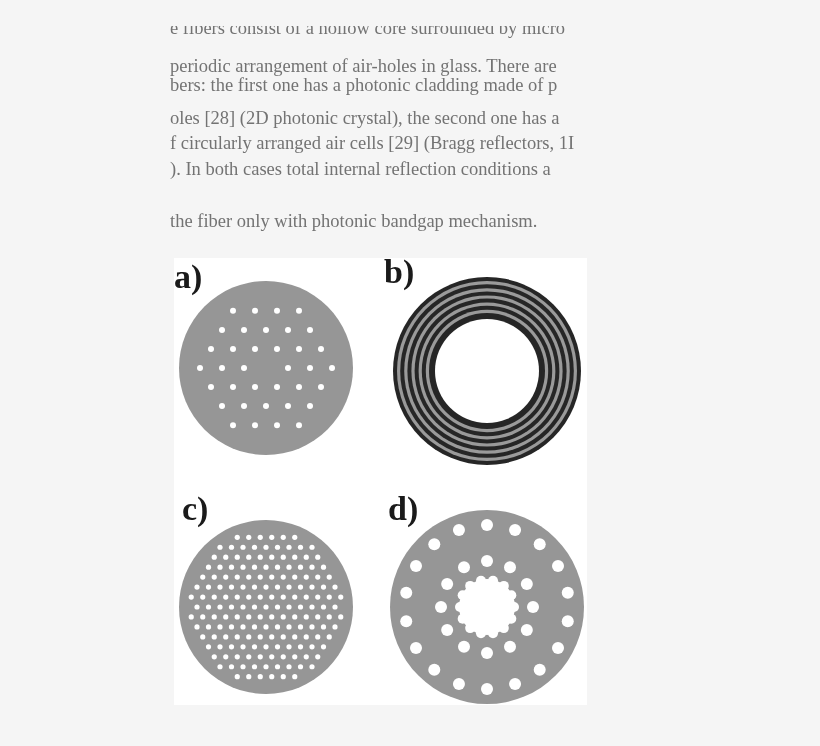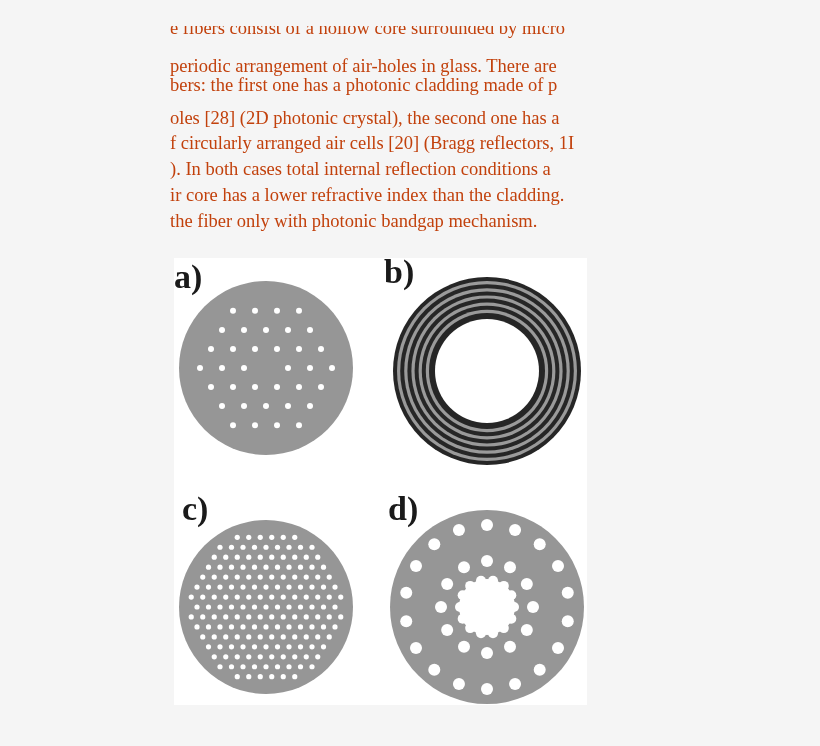--- a/index.html
+++ b/index.html
@@ -1,33 +1,32 @@
 <!DOCTYPE html>
 <html><head>
 <meta charset="utf-8">
 <style>
   html,body{margin:0;padding:0;}
   body{width:820px;height:746px;background:#f5f5f5;position:relative;overflow:hidden;font-family:"DejaVu Serif","Liberation Serif",serif;}
   .text-block{position:absolute;left:170px;top:26px;width:478px;overflow:hidden;}
-  .line{position:absolute;left:0;white-space:nowrap;font-size:18.5px;color:#c2410c;font-family:"Liberation Serif","DejaVu Serif",serif;}
+  .line{position:absolute;left:0;white-space:nowrap;font-size:18.5px;color:#737373;font-family:"Liberation Serif","DejaVu Serif",serif;}
   .figure{position:absolute;left:174px;top:258px;width:413px;height:447px;background:#ffffff;}
   .panel-label{position:absolute;font-family:"Liberation Serif","DejaVu Serif",serif;font-weight:bold;font-size:34px;color:#1a1a1a;line-height:1;}
   svg{position:absolute;}
 </style>
 </head>
 <body>
 
 <div class="text-block" style="height:220px;">
   <div class="line" style="top:-8px;">e fibers consist of a hollow core surrounded by micro</div>
   <div class="line" style="top:30px;">periodic arrangement of air-holes in glass.  There are</div>
   <div class="line" style="top:49px;">bers:  the first one has a photonic cladding made of p</div>
   <div class="line" style="top:82px;text-align:right;">oles [28] (2D photonic crystal), the second one has a</div>
-  <div class="line" style="top:107px;">f circularly arranged air cells [20] (Bragg reflectors, 1I</div>
+  <div class="line" style="top:107px;">f circularly arranged air cells [29] (Bragg reflectors, 1I</div>
   <div class="line" style="top:133px;">).  In both cases total internal reflection conditions a</div>
-  <div class="line" style="top:159px;">ir core has a lower refractive index than the cladding.</div>
   <div class="line" style="top:185px;"> the fiber only with photonic bandgap mechanism.</div>
 </div>
 
 <div class="figure">
 
   <div class="panel-label" style="left:0px;top:2px;">a)</div>
   <svg id="svg-a" style="left:4px;top:22px;" width="176" height="176" viewBox="0 0 176 176">
       <circle cx="88" cy="88" r="87" fill="#969696"></circle>
       <circle cx="55" cy="30.842323350227048" r="3" fill="#ffffff"></circle>
       <circle cx="77" cy="30.842323350227048" r="3" fill="#ffffff"></circle>

